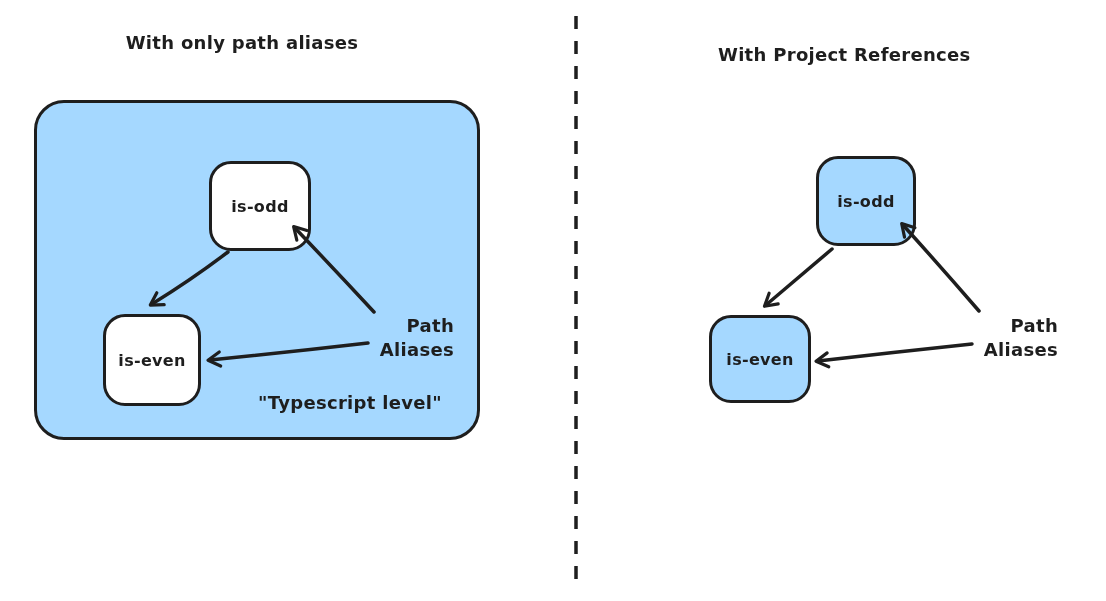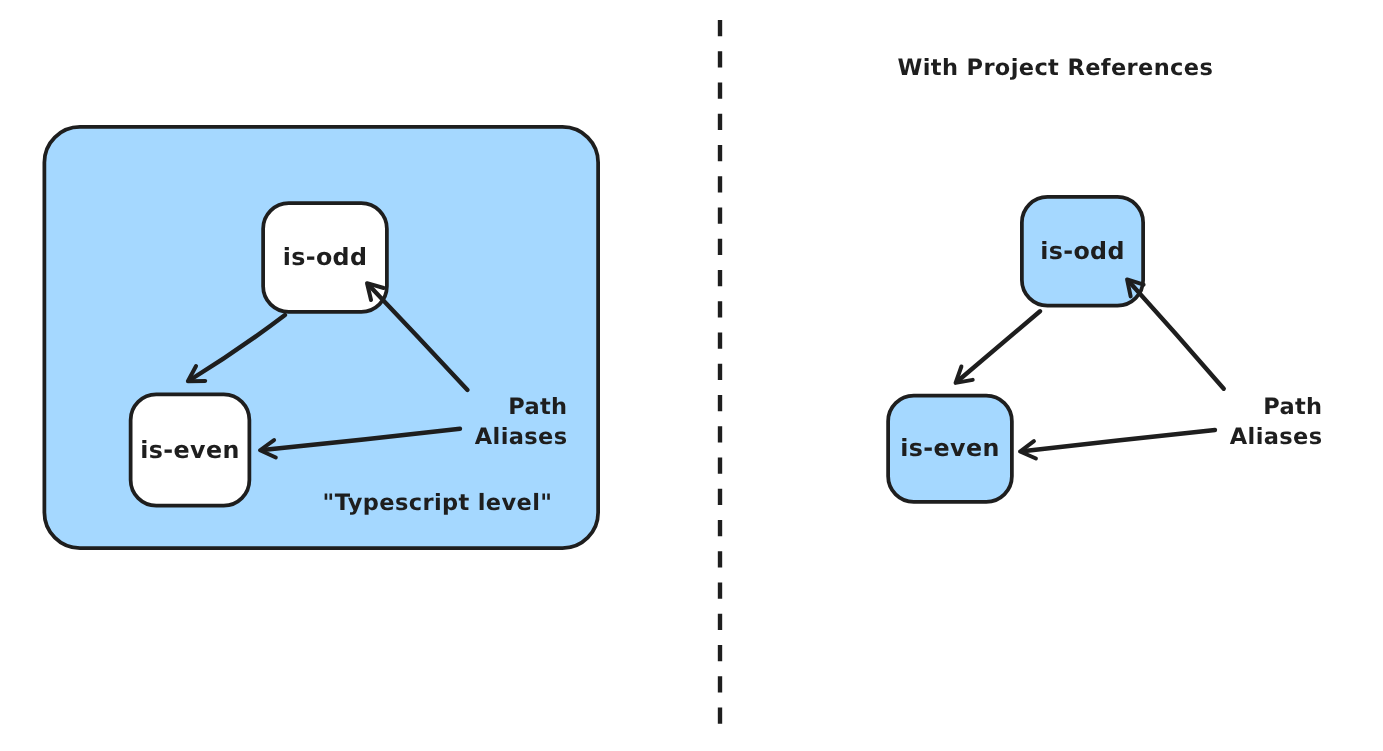--- a/index.html
+++ b/index.html
@@ -35,21 +35,21 @@
     border:3px solid var(--stroke);
     border-radius:30px;
     box-sizing:border-box;
   }
   .node{
     position:absolute;
     border:3px solid var(--stroke);
     border-radius:22px;
     box-sizing:border-box;
     display:flex;align-items:center;justify-content:center;
-    font-size:19px;font-weight:600;letter-spacing:.3px;
+    font-size:16px;font-weight:600;letter-spacing:.3px;
   }
   .node.white{background:var(--white);}
   .node.blue{background:var(--blue);}
 
   .n-left-odd {left:209px;top:161px;width:102px;height:90px;}
   .n-left-even{left:103px;top:314px;width:98px; height:92px;}
   .n-right-odd {left:816px;top:156px;width:100px;height:90px;}
   .n-right-even{left:709px;top:315px;width:102px;height:88px;}
 
   .annotation{
@@ -92,20 +92,21 @@
     stroke:var(--stroke);
     stroke-width:3.5;
     stroke-dasharray:13 12;
   }
 </style>
 </head>
 <body>
 
 <div class="canvas">
 
+  <div class="title left-title">With only path aliases</div>
 
   <div class="title right-title">With Project References</div>
 
   <div class="container-box"></div>
 
   <div class="node white n-left-odd">is-odd</div>
 
   <div class="node white n-left-even">is-even</div>
 
   <div class="annotation left-annotation">

